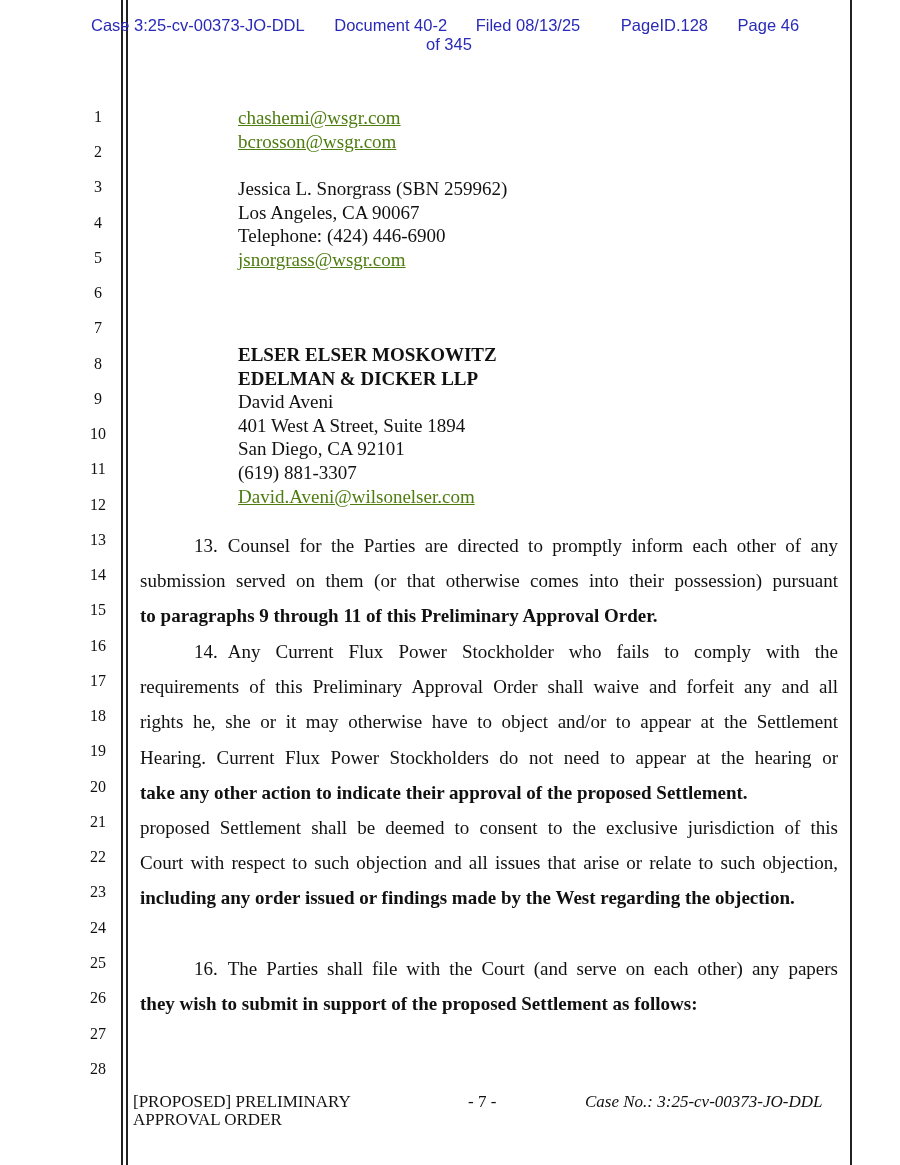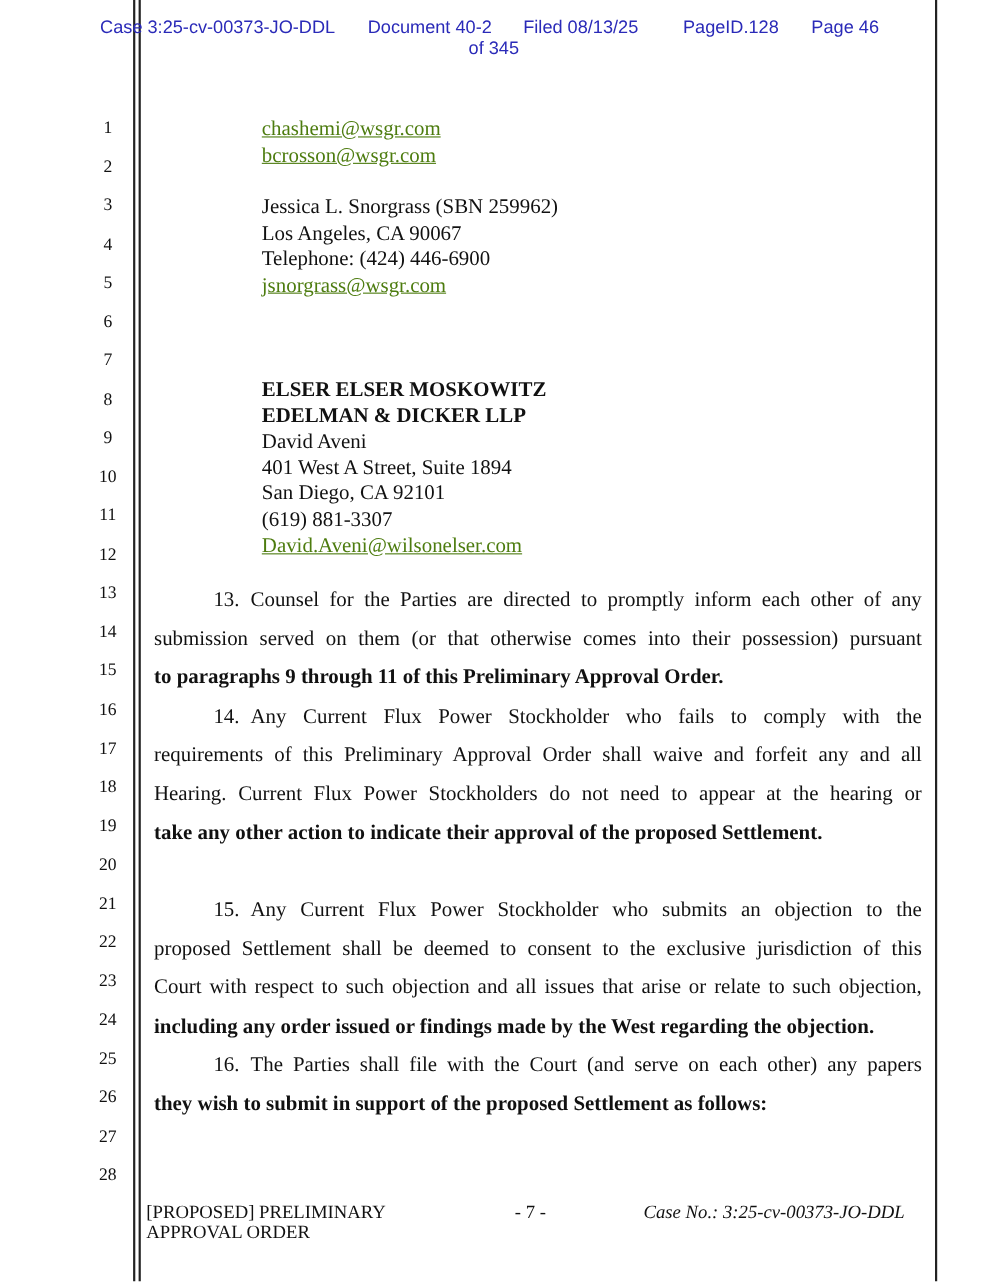--- a/index.html
+++ b/index.html
@@ -203,26 +203,26 @@
 
 <div class="para" style="top:528px">
   <span class="ln indent"><span class="num">13.</span><span>Counsel for the Parties are directed to promptly inform each other of any</span></span>
   <span class="ln">submission served on them (or that otherwise comes into their possession) pursuant</span>
   <span class="ln last">to paragraphs 9 through 11 of this Preliminary Approval Order.</span>
 </div>
 
 <div class="para" style="top:634px">
   <span class="ln indent"><span class="num">14.</span><span>Any Current Flux Power Stockholder who fails to comply with the</span></span>
   <span class="ln">requirements of this Preliminary Approval Order shall waive and forfeit any and all</span>
+  <span class="ln">rights he, she or it may otherwise have to object and/or to appear at the Settlement</span>
   <span class="ln">Hearing.  Current Flux Power Stockholders do not need to appear at the hearing or</span>
   <span class="ln last">take any other action to indicate their approval of the proposed Settlement.</span>
 </div>
 
 <div class="para" style="top:810px">
-  <span class="ln indent"><span class="num">15.</span><span>Any Current Flux Power Stockholder who submits an objection to the</span></span>
   <span class="ln">proposed Settlement shall be deemed to consent to the exclusive jurisdiction of this</span>
   <span class="ln">Court with respect to such objection and all issues that arise or relate to such objection,</span>
   <span class="ln last">including any order issued or findings made by the West regarding the objection.</span>
 </div>
 
 <div class="para" style="top:951px">
   <span class="ln indent"><span class="num">16.</span><span>The Parties shall file with the Court (and serve on each other) any papers</span></span>
   <span class="ln last">they wish to submit in support of the proposed Settlement as follows:</span>
 </div>
 

